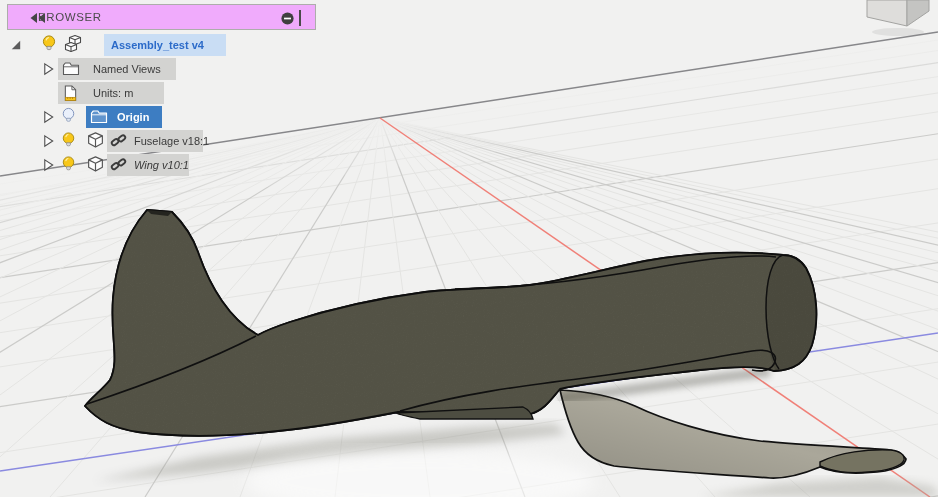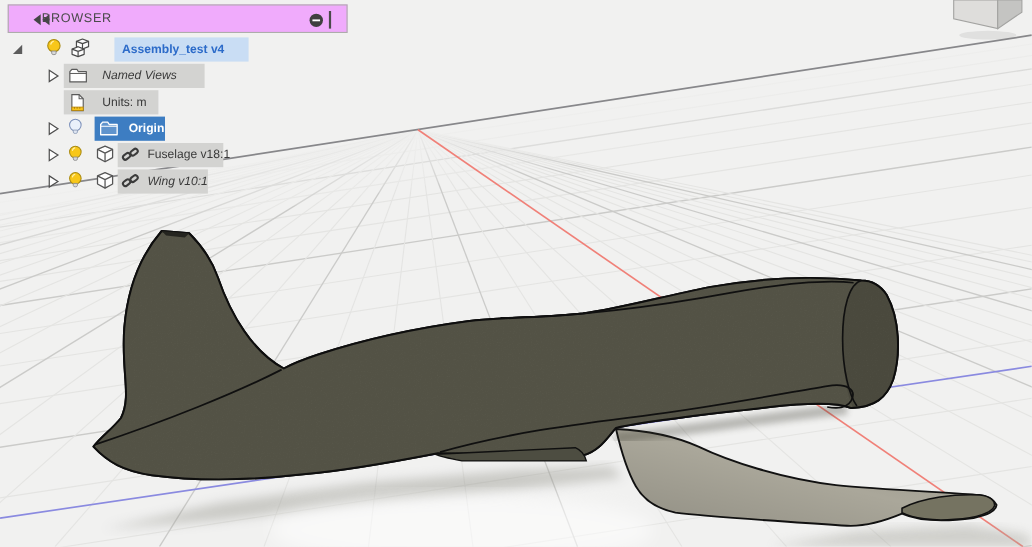--- a/index.html
+++ b/index.html
@@ -259,33 +259,33 @@
       <span class="row-label b blue-text">Assembly_test v4</span>
     </span>
   </div>
 
   <div class="tree-row" style="top:57px;">
     <span class="tree-icon" style="left:42px;top:4px;">
       <svg width="13" height="16" viewBox="0 0 14 16">
           <polygon points="3,2.5 11.5,8 3,13.5" fill="#fdfdfd" stroke="#4f4f4f" stroke-width="1.2"></polygon>
         </svg>
     </span>
-    <span class="row-bg" style="left:58px;top:1px;width:128px;font-style:italic;">
+    <span class="row-bg" style="left:58px;top:1px;width:118px;">
       <span class="tree-icon" style="left:4px;top:3px;position:absolute;">
         <svg width="18" height="16" viewBox="0 0 18 16">
           <path d="M1.5 13.5 V4.2 L3.3 2 H7.9 L9.3 4.2 H16.5 V13.5 Z" fill="#fdfdfd" stroke="#5a5a5a" stroke-width="1.1" stroke-linejoin="round"></path>
           <path d="M1.5 5.8 H16.5" stroke="#5a5a5a" stroke-width="0.9"></path>
         </svg>
       </span>
       <span class="row-label" style="margin-left:35px;">Named Views</span>
     </span>
   </div>
 
   <div class="tree-row" style="top:81px;">
-    <span class="row-bg" style="left:58px;top:1px;width:86px;">
+    <span class="row-bg" style="left:58px;top:1px;width:106px;">
       <span class="tree-icon" style="left:5px;top:2px;position:absolute;">
         <svg width="15" height="19" viewBox="0 0 16 19">
           <path d="M2.5 1.5 H9.5 L13.5 5.5 V17 H2.5 Z" fill="#ffffff" stroke="#5a5a5a" stroke-width="1.1"></path>
           <path d="M9.5 1.5 V5.5 H13.5" fill="none" stroke="#5a5a5a" stroke-width="1"></path>
           <rect x="2.5" y="13.6" width="11" height="3.4" fill="#f7c51e" stroke="#b8860b" stroke-width="0.8"></rect>
           <path d="M5 13.6 v1.6 M7.6 13.6 v1.6 M10.2 13.6 v1.6" stroke="#a06e00" stroke-width="0.8"></path>
         </svg>
       </span>
       <span class="row-label" style="margin-left:35px;">Units: m</span>
     </span>
@@ -296,21 +296,21 @@
       <svg width="13" height="16" viewBox="0 0 14 16">
           <polygon points="3,2.5 11.5,8 3,13.5" fill="#fdfdfd" stroke="#4f4f4f" stroke-width="1.2"></polygon>
         </svg>
     </span>
     <span class="tree-icon" style="left:61px;top:1px;">
       <svg width="15" height="20" viewBox="0 0 16 20">
         <circle cx="8" cy="7.5" r="5.6" fill="#eaf0fb" stroke="#7c90ba" stroke-width="1"></circle>
         <path d="M6 12.4 h4 v2 a2 1.3 0 0 1 -4 0 z" fill="#dfe6f2" stroke="#8a9ab5" stroke-width="0.8"></path>
       </svg>
     </span>
-    <span class="row-bg sel-blue" style="left:86px;top:1px;width:64px;">
+    <span class="row-bg sel-blue" style="left:86px;top:1px;width:76px;">
       <span class="tree-icon" style="left:4px;top:3px;position:absolute;">
         <svg width="18" height="16" viewBox="0 0 18 16">
           <path d="M1.5 13.5 V4.2 L3.3 2 H7.9 L9.3 4.2 H16.5 V13.5 Z" fill="rgba(255,255,255,0.18)" stroke="#ffffff" stroke-width="1.2" stroke-linejoin="round"></path>
           <path d="M1.5 5.8 H16.5" stroke="#ffffff" stroke-width="0.9"></path>
         </svg>
       </span>
       <span class="row-label b white-text" style="margin-left:31px;">Origin</span>
     </span>
   </div>
 

